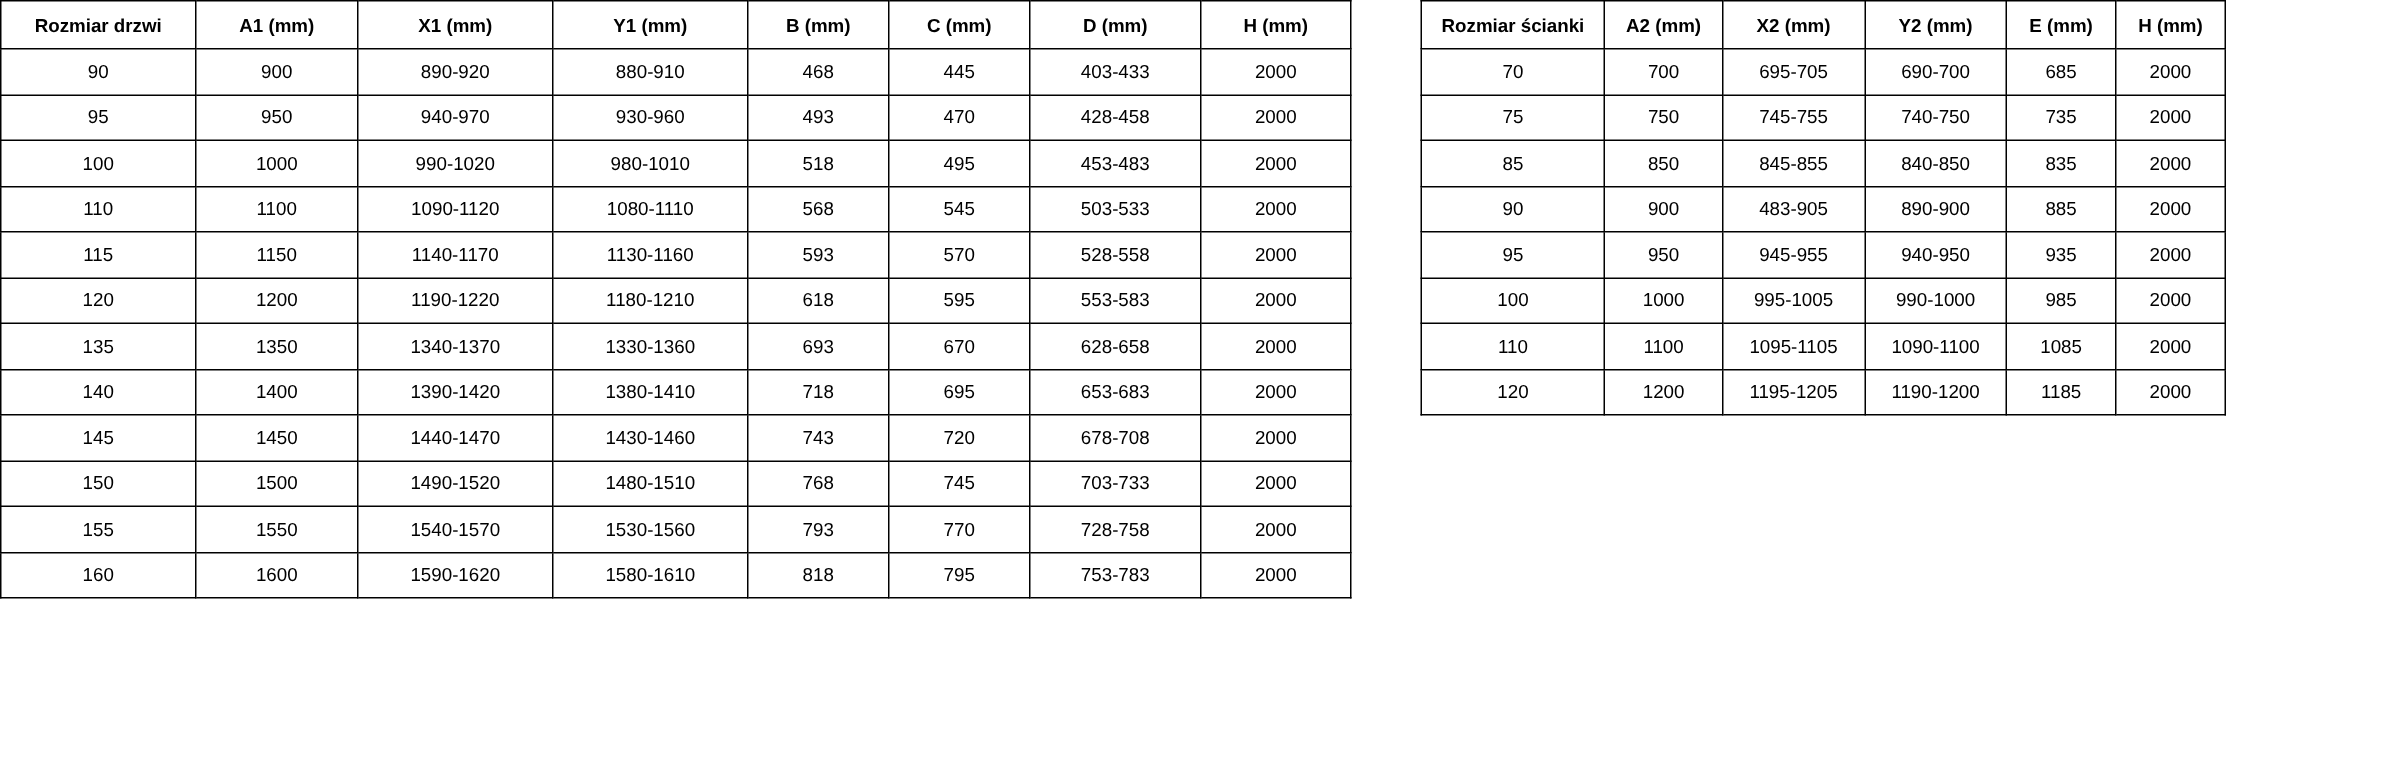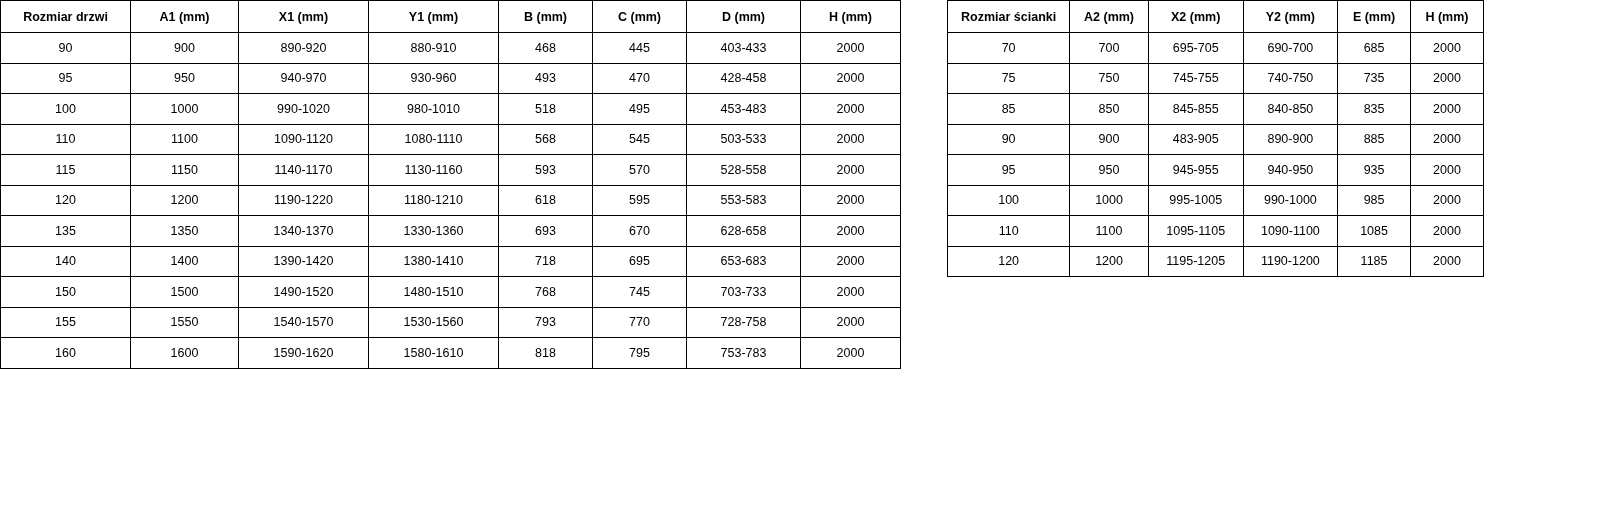--- a/index.html
+++ b/index.html
@@ -170,20 +170,30 @@
             <td>140</td>
             <td>1400</td>
             <td>1390-1420</td>
             <td>1380-1410</td>
             <td>718</td>
             <td>695</td>
             <td>653-683</td>
             <td>2000</td>
           </tr>
           <tr>
+            <td>145</td>
+            <td>1450</td>
+            <td>1440-1470</td>
+            <td>1430-1460</td>
+            <td>743</td>
+            <td>720</td>
+            <td>678-708</td>
+            <td>2000</td>
+          </tr>
+          <tr>
             <td>150</td>
             <td>1500</td>
             <td>1490-1520</td>
             <td>1480-1510</td>
             <td>768</td>
             <td>745</td>
             <td>703-733</td>
             <td>2000</td>
           </tr>
           <tr>

